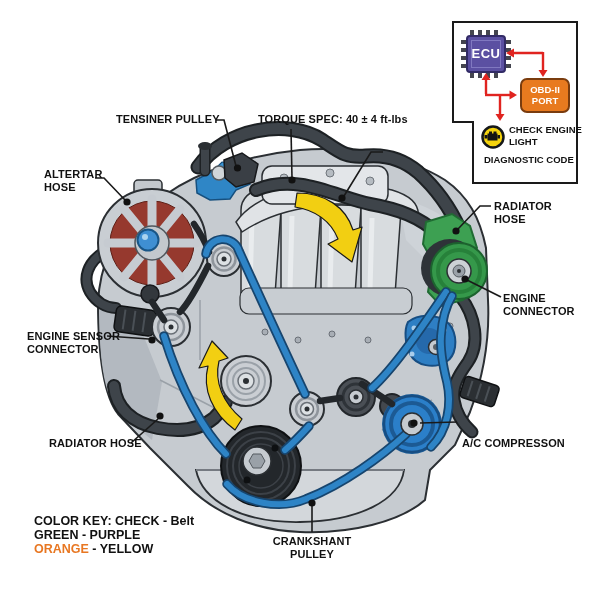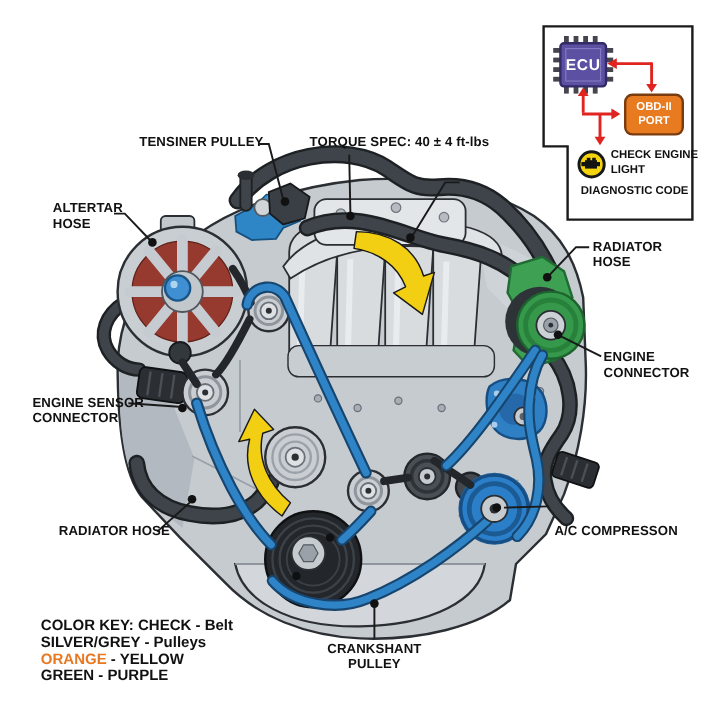--- a/index.html
+++ b/index.html
@@ -358,18 +358,17 @@
 
 <div class="inset-text small-caps" style="left:509px;top:124px;">
   <div>CHECK ENGINE</div>
   <div>LIGHT</div>
 </div>
 
 <div class="inset-text small-caps" style="left:484px;top:154px;">DIAGNOSTIC CODE</div>
 
 <div class="colorkey" style="left:34px;top:514px;">
   <div><span class="ck-lead"></span><span>COLOR KEY: CHECK - Belt</span></div>
-  <div><span class="ck-lead"></span><span>SILVER/GREY - Pulleys</span></div>
+  <div><span class="ck-lead"></span><span>GREEN - PURPLE</span></div>
   <div><span class="ck-lead">ORANGE</span><span> - YELLOW</span></div>
-  <div><span class="ck-lead"></span><span>GREEN - PURPLE</span></div>
 </div>
 
 </div>
 
 </body></html>

